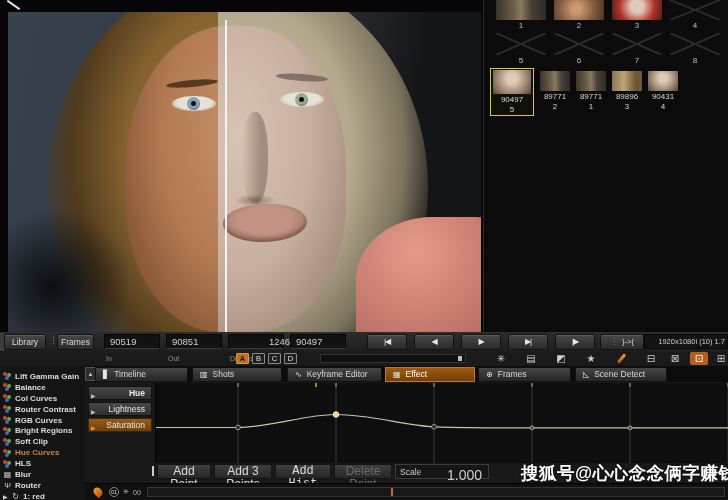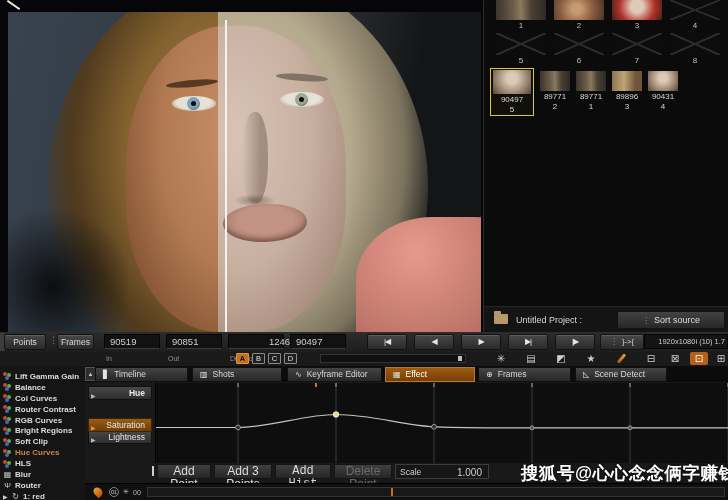--- a/index.html
+++ b/index.html
@@ -137,21 +137,21 @@
   .chan.active .chan-grip { color:#e89040; }
   #curve-editor { position:absolute; left:70px; top:17px; width:573px; height:80px; background:#0e0e0e; border-left:1px solid #000; }
 
   
   .action-btn { position:absolute; top:98px; height:15px; background:linear-gradient(#3f3f3f,#262626); border:1px solid #141414;
     border-radius:1px; color:#dcdcdc; font-size:12px; text-align:center; line-height:13px; }
   .action-btn.disabled { color:#6a6a6a; }
   .tick { position:absolute; top:100px; width:2px; height:10px; background:#cfcfcf; }
   #scale-box { position:absolute; left:310px; top:98px; width:94px; height:15px; background:#161616; border:1px solid #3c3c3c; }
   #scale-label { position:absolute; left:4px; top:2px; font-size:8.5px; color:#cfcfcf; }
-  #scale-value { position:absolute; right:6px; top:2px; font-size:10px; color:#cfcfcf; }
+  #scale-value { position:absolute; right:6px; top:2px; font-size:14px; color:#cfcfcf; }
   #bottom-strip { position:absolute; left:0; top:117px; width:643px; height:17px; background:#101010; border-top:1px solid #000; }
   #flame-icon { position:absolute; left:9px; top:3px; width:8px; height:10px; border-radius:50% 50% 50% 0;
     transform:rotate(-45deg); background:linear-gradient(#e8a030,#c05010); }
   #ring-badge { position:absolute; left:24px; top:3px; width:10px; height:10px; border:1px solid #888; border-radius:50%;
     font-size:5.5px; color:#ddd; text-align:center; line-height:9px; }
   #ast-icon { position:absolute; left:38px; top:4px; font-size:7px; color:#bbb; }
   #zero-label { position:absolute; left:48px; top:5px; font-size:7px; color:#bbb; }
   #mini-track { position:absolute; left:62px; right:3px; top:3px; height:10px; background:#181818; border:1px solid #333; }
   #track-marker { position:absolute; left:243px; top:0; width:2px; height:8px; background:#d06a1a; }
 
@@ -267,30 +267,25 @@
           <div class="clip-img k-warm-scene"></div>
           <div class="clip-frame">89896</div>
           <div class="clip-num">3</div>
         </div>
         <div class="clip">
           <div class="clip-img k-woman-pale"></div>
           <div class="clip-frame">90431</div>
           <div class="clip-num">4</div>
         </div>
       </div>
-    <div id="project-bar">
-      <div id="folder-icon"></div>
-      <div id="project-label">Untitled Project :</div>
-      <div id="sort-btn"><span class="grip-dots">⋮</span><span>Sort source</span></div>
-    </div>
   </div>
 
   <div id="row1">
     <div id="grip0"></div>
-    <div class="btn" style="left:4px;width:42px">Points</div>
+    <div class="btn" style="left:4px;width:42px">Library</div>
     <div class="vdiv" style="left:49px">⋮</div>
     <div class="btn" style="left:57px;width:37px">Frames</div>
     <div id="fields-holder">
         <div class="field" style="left: 104px;">90519</div>
         <div class="field" style="left: 166px;">90851</div>
         <div class="field" style="left: 228px; padding-left: 40px;">1246</div>
         <div class="field" style="left: 290px;">90497</div>
       </div>
     <div id="transport-holder">
         <div class="btn tbtn" style="left: 367px;">|◀</div>
@@ -442,21 +437,21 @@
           <span class="tab-icon">⊕</span>
           <span>Frames</span>
         </div>
         <div class="tab" style="left: 490px; width: 92px;">
           <span class="tab-icon">◺</span>
           <span>Scene Detect</span>
         </div>
       </div>
     <div id="channels-holder">
         <div class="chan" style="top: 20px; font-weight: bold;"><span class="chan-grip">▶</span><span>Hue</span></div>
-        <div class="chan" style="top: 36px; margin-top: 28px;"><span class="chan-grip">▶</span><span>Lightness</span></div>
+        <div class="chan" style="top: 36px;"><span class="chan-grip">▶</span><span>Lightness</span></div>
         <div class="chan active" style="top: 52px;"><span class="chan-grip">▶</span><span>Saturation</span></div>
       </div>
     <div id="curve-editor"><svg width="573" height="80">
           <defs>
             <linearGradient id="hueGrad">
               <stop offset="0%" stop-color="#2f9a82"></stop>
               <stop offset="8%" stop-color="#2f9f58"></stop>
               <stop offset="15%" stop-color="#35a342"></stop>
               <stop offset="24%" stop-color="#6fa03a"></stop>
               <stop offset="33%" stop-color="#97903a"></stop>

